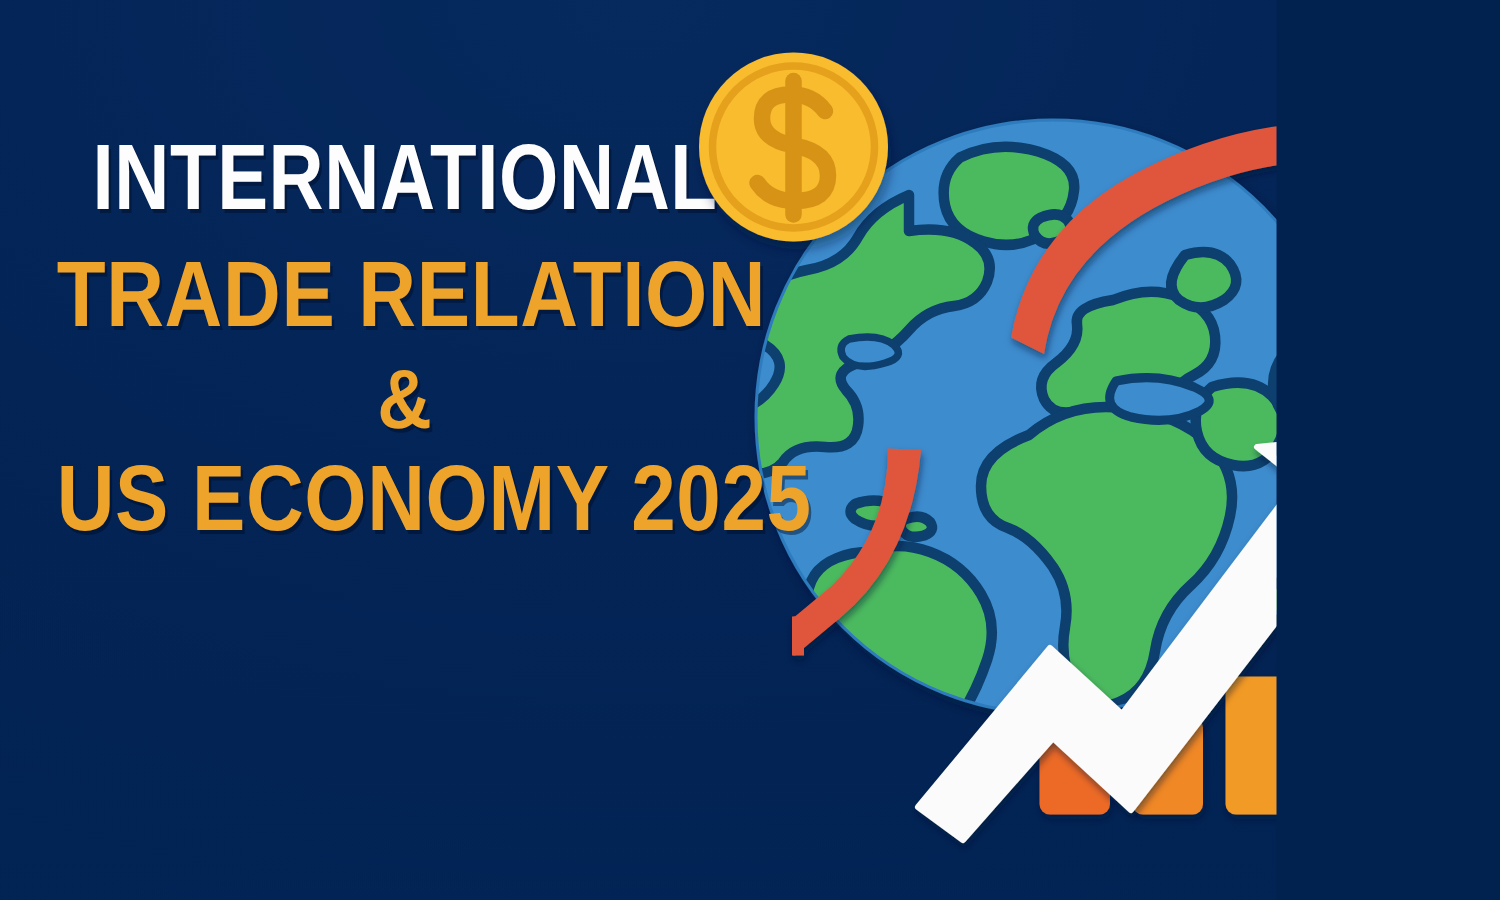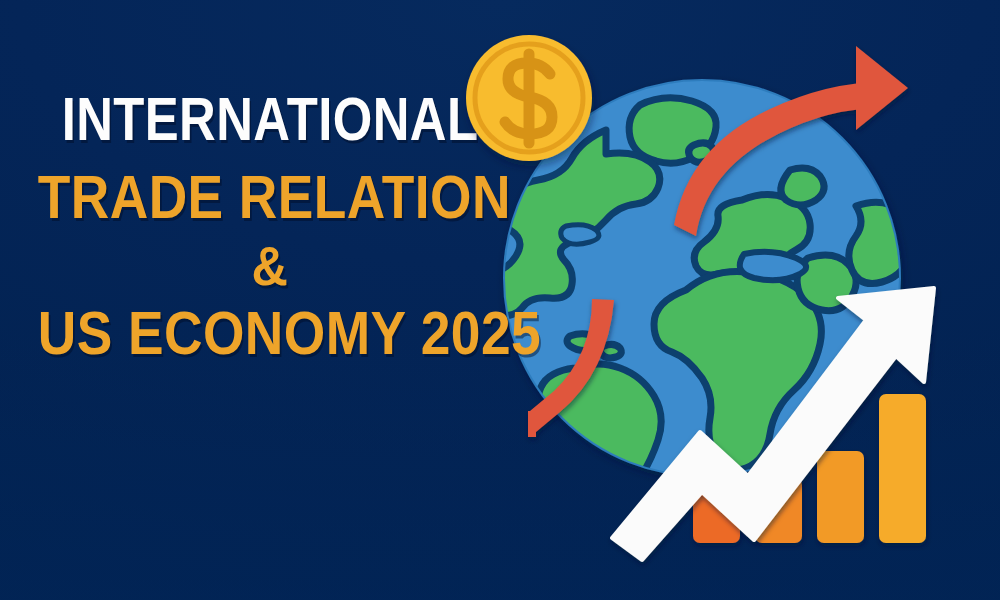--- a/index.html
+++ b/index.html
@@ -3,21 +3,21 @@
 <meta charset="utf-8">
 <title>International Trade Relation &amp; US Economy 2025</title>
 <style>
   html, body {
     margin: 0;
     padding: 0;
     background: #01224f;
   }
   #poster {
     position: relative;
-    width: 1000px;
+    width: 851px;
     height: 600px;
     overflow: hidden;
     background: radial-gradient(ellipse 120% 110% at 50% 0%, #062a5e 0%, #042558 40%, #01214e 100%);
     font-family: "Liberation Sans", sans-serif;
   }
   #poster::after {
     content: "";
     position: absolute;
     inset: 0;
     background: linear-gradient(180deg, rgba(4,38,86,0.0) 55%, rgba(2,38,90,0.55) 100%);

